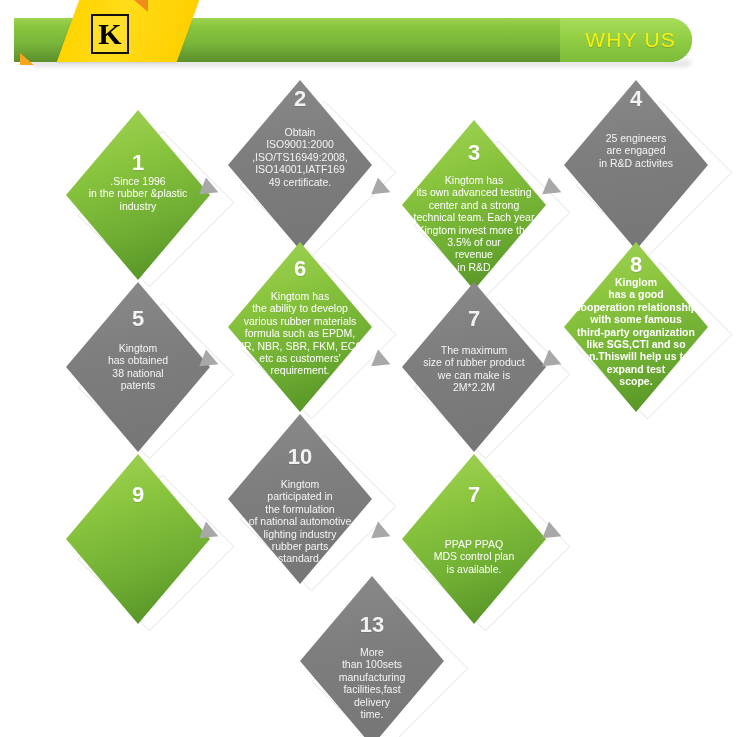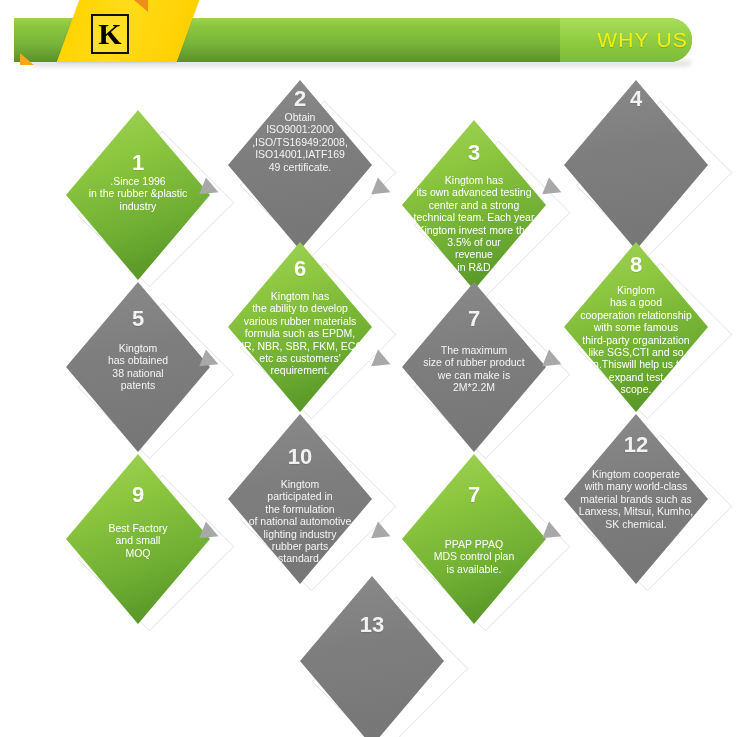--- a/index.html
+++ b/index.html
@@ -28,21 +28,21 @@
     border-radius:0 22px 22px 0;
     background:linear-gradient(to bottom,#a7dd5c 0%,#93cf45 45%,#7cbb39 100%);
   }
   .hdr-shadow{
     position:absolute;left:30px;top:60px;width:662px;height:7px;
     border-radius:0 0 10px 10px;
     background:rgba(0,0,0,0.10);
     filter:blur(2px);
   }
   .why-us{
-    position:absolute;right:62px;top:20px;
+    position:absolute;right:74px;top:20px;
     font-size:21px;letter-spacing:1.2px;font-weight:400;
     color:#f6ef10;
     text-shadow:0 1px 1px rgba(0,0,0,0.18);
     line-height:40px;
     margin-left:21px;
   }
   
   .banner{
     position:absolute;left:68px;top:0px;width:120px;height:62px;
     background:linear-gradient(to right,#ffd400 0%,#ffdc1a 40%,#ffd000 100%);
@@ -144,21 +144,21 @@
         <div class="dia-text" style="margin-top: 1px;">.Since 1996
 in the rubber &amp;plastic
 industry</div>
       </div>
     </div>
     <div class="node dia-gray" style="left: 228px; top: 2px; width: 144px; height: 170px;">
       <div class="dia-outline"></div>
       <div class="dia-shape"></div>
       <div class="dia-body">
         <div class="dia-num" style="margin-top: 8px;">2</div>
-        <div class="dia-text" style="margin-top: 1px;">Obtain
+        <div class="dia-text" style="margin-top: 16px;">Obtain
 ISO9001:2000
 ,ISO/TS16949:2008,
 ISO14001,IATF169
 49 certificate.</div>
       </div>
     </div>
     <div class="node dia-green" style="left: 402px; top: 42px; width: 144px; height: 170px;">
       <div class="dia-outline"></div>
       <div class="dia-shape"></div>
       <div class="dia-body">
@@ -171,20 +171,23 @@
 3.5% of our
 revenue
 in R&amp;D</div>
       </div>
     </div>
     <div class="node dia-gray" style="left: 564px; top: 2px; width: 144px; height: 170px;">
       <div class="dia-outline"></div>
       <div class="dia-shape"></div>
       <div class="dia-body">
         <div class="dia-num" style="margin-top: 8px;">4</div>
+        <div class="dia-text" style="margin-top: 22px;">25 engineers
+are engaged
+in R&amp;D activites</div>
       </div>
     </div>
     <div class="node dia-gray" style="left: 66px; top: 204px; width: 144px; height: 170px;">
       <div class="dia-outline"></div>
       <div class="dia-shape"></div>
       <div class="dia-body">
         <div class="dia-num" style="margin-top: 26px;">5</div>
         <div class="dia-text" style="margin-top: 12px;">Kingtom
 has obtained
 38 national
@@ -214,39 +217,36 @@
 size of rubber product
 we can make is
 2M*2.2M</div>
       </div>
     </div>
     <div class="node dia-green" style="left: 564px; top: 164px; width: 144px; height: 170px;">
       <div class="dia-outline"></div>
       <div class="dia-shape"></div>
       <div class="dia-body">
         <div class="dia-num" style="margin-top: 12px;">8</div>
-        <div class="dia-text" style="margin-top: 8px;">Kinglom
+        <div class="dia-text" style=" font-weight: bold;">Kinglom
 has a good
 cooperation relationship
 with some famous
 third-party organization
 like SGS,CTI and so
 on.Thiswill help us to
 expand test
 scope.</div>
       </div>
     </div>
     <div class="node dia-green" style="left: 66px; top: 376px; width: 144px; height: 170px;">
       <div class="dia-outline"></div>
       <div class="dia-shape"></div>
       <div class="dia-body">
         <div class="dia-num" style="margin-top: 30px;">9</div>
-        <div class="dia-text" style="margin-top: 16px;">Best Factory
-and small
-MOQ</div>
       </div>
     </div>
     <div class="node dia-gray" style="left: 228px; top: 336px; width: 144px; height: 170px;">
       <div class="dia-outline"></div>
       <div class="dia-shape"></div>
       <div class="dia-body">
         <div class="dia-num" style="margin-top: 32px;">10</div>
         <div class="dia-text" style="margin-top: 10px;">Kingtom
 participated in
 the formulation
@@ -259,37 +259,31 @@
     <div class="node dia-green" style="left: 402px; top: 376px; width: 144px; height: 170px;">
       <div class="dia-outline"></div>
       <div class="dia-shape"></div>
       <div class="dia-body">
         <div class="dia-num" style="margin-top: 30px;">7</div>
         <div class="dia-text" style="margin-top: 32px;">PPAP PPAQ
 MDS control plan
 is available.</div>
       </div>
     </div>
-    <div class="node dia-gray" style="left: 564px; top: 336px; width: 144px; height: 170px;">
-      <div class="dia-outline"></div>
-      <div class="dia-shape"></div>
-      <div class="dia-body">
-        <div class="dia-num" style="margin-top: 20px;">12</div>
-        <div class="dia-text" style="margin-top: 12px;">Kingtom cooperate
-with many world-class
-material brands such as
-Lanxess, Mitsui, Kumho,
-SK chemical.</div>
-      </div>
-    </div>
     <div class="node dia-gray" style="left: 300px; top: 498px; width: 144px; height: 170px;">
       <div class="dia-outline"></div>
       <div class="dia-shape"></div>
       <div class="dia-body">
         <div class="dia-num" style="margin-top: 38px;">13</div>
+        <div class="dia-text" style="margin-top: 10px;">More
+than 100sets
+manufacturing
+facilities,fast
+delivery
+time.</div>
       </div>
     </div>
     <div class="arrow" style="left: 202px; top: 102px;">
       <i></i>
     </div>
     <div class="arrow" style="left: 374px; top: 102px;">
       <i></i>
     </div>
     <div class="arrow" style="left: 545px; top: 102px;">
       <i></i>

